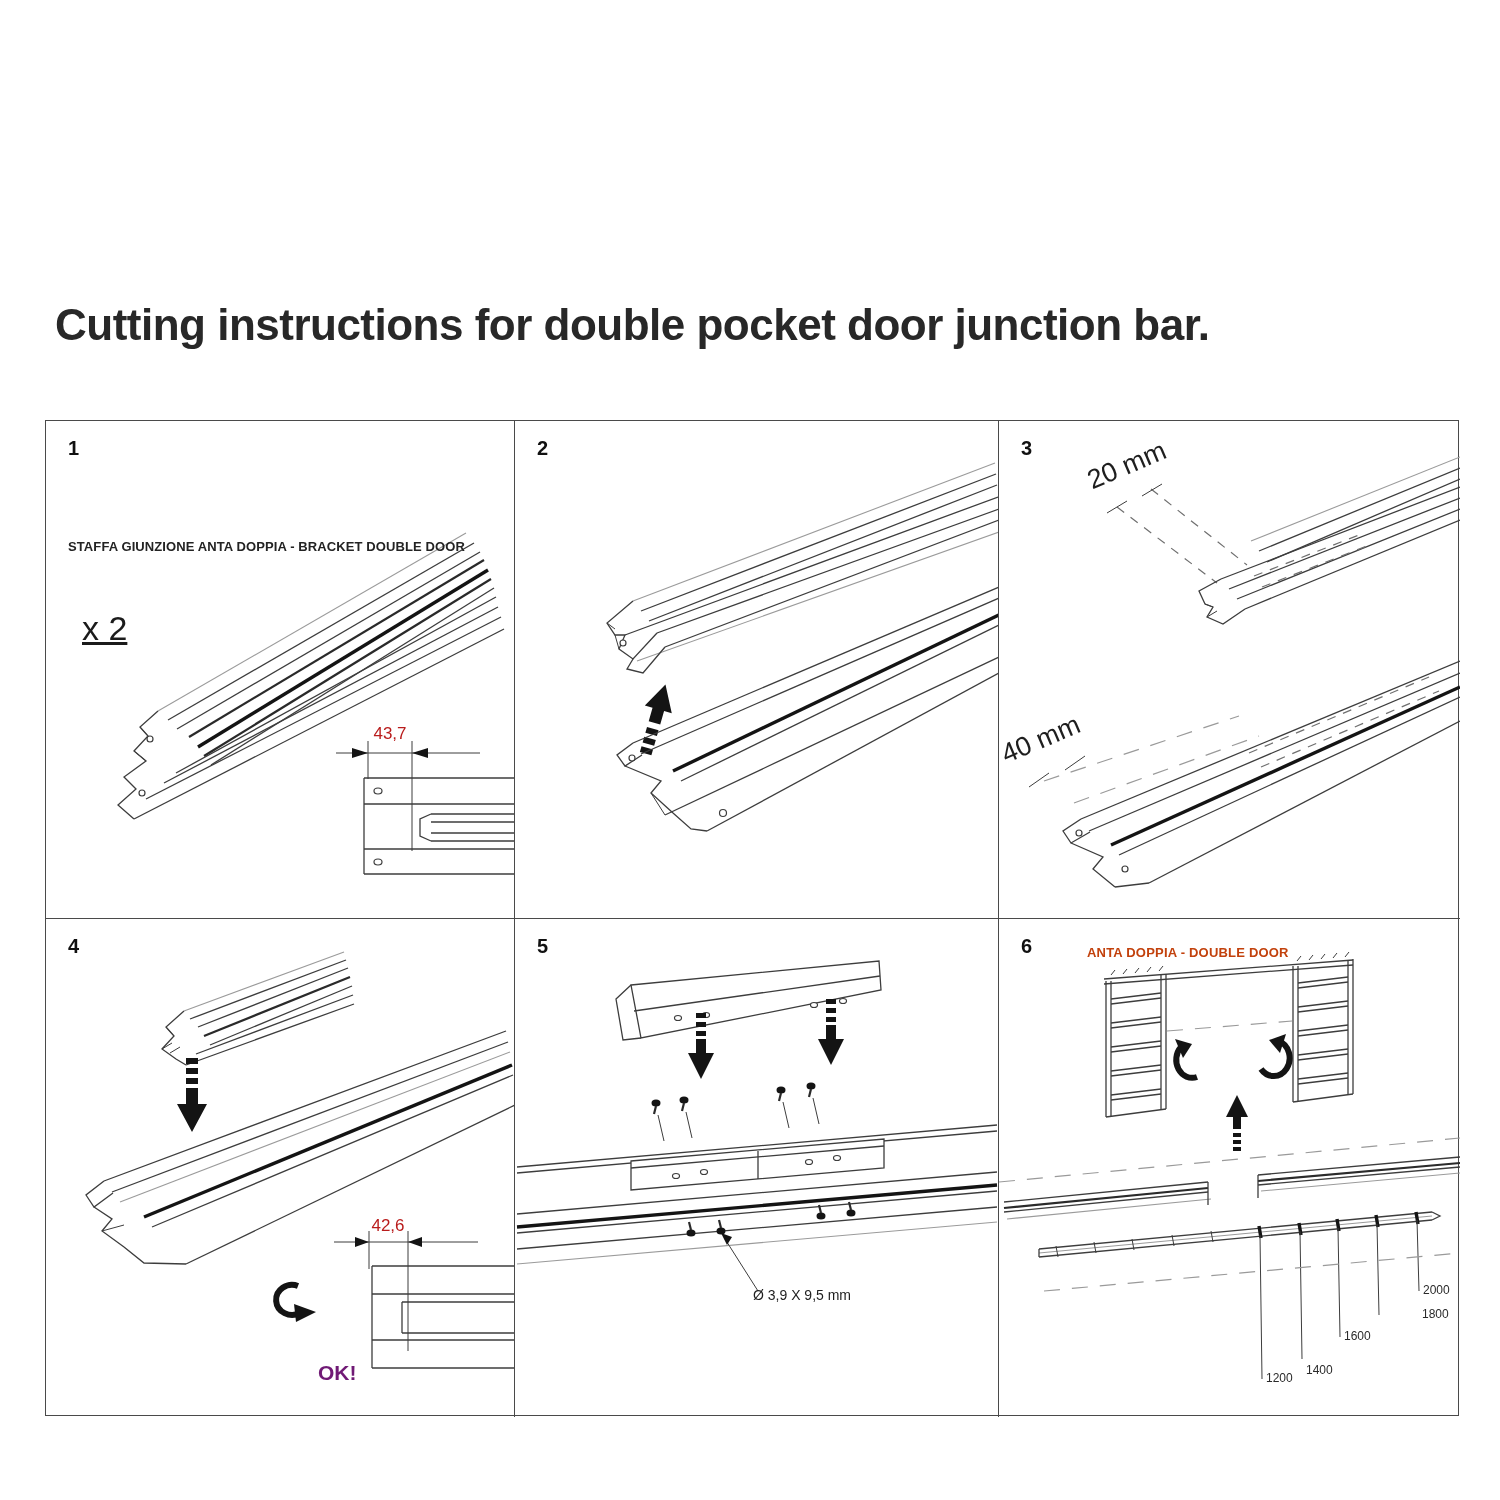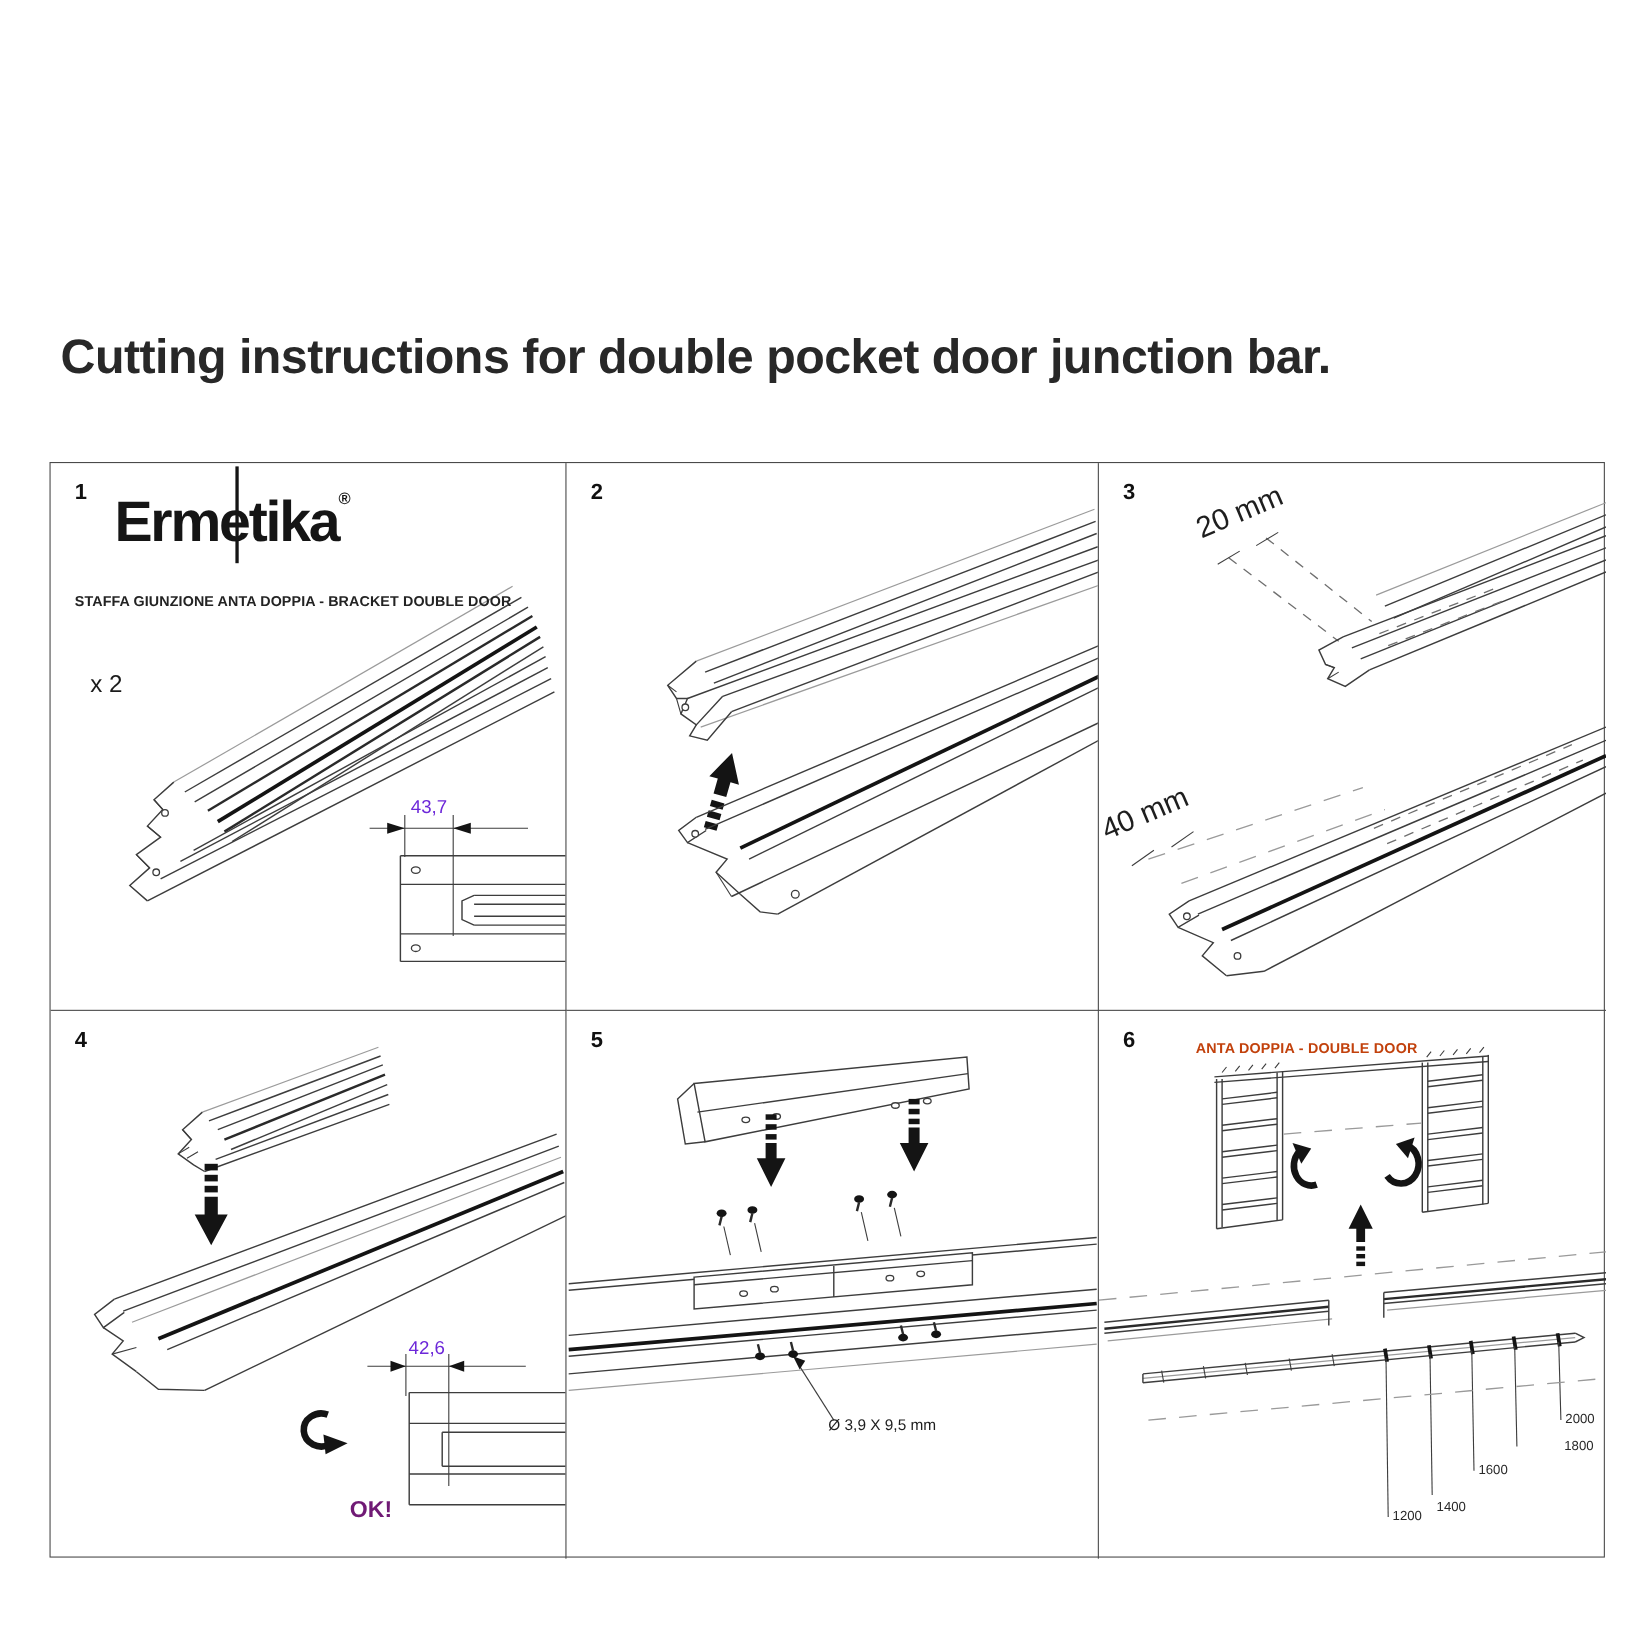--- a/index.html
+++ b/index.html
@@ -35,22 +35,22 @@
   .fa{fill:#141414;stroke:none;}
   .hole{stroke:#3d3d3d;stroke-width:1.2;fill:#fff;}
   .wf{fill:#ffffff;stroke:#3d3d3d;stroke-width:1.3;}
 
   
   .brand{position:absolute;left:58px;top:24px;font-size:52px;font-weight:700;letter-spacing:-2px;color:#151515;}
   .brand .reg{font-size:15px;vertical-align:34px;letter-spacing:0;}
   .brand-e{position:relative;display:inline-block;}
   .brand-e::after{content:'';position:absolute;left:55%;top:-0.40em;width:3px;height:1.68em;background:#151515;}
   .subtitle{position:absolute;left:22px;top:118px;font-size:13px;font-weight:600;letter-spacing:0.1px;color:#232323;}
-  .x2{position:absolute;left:36px;top:188px;font-size:22px;font-weight:400;color:#1b1b1b;}
-  .dim{font-size:17px;color:#6d28d9;text-align:center;width:56px;}
+  .x2{position:absolute;left:36px;top:188px;font-size:34px;font-weight:400;color:#1b1b1b;text-decoration:underline;}
+  .dim{font-size:17px;color:#b91c1c;text-align:center;width:56px;}
   .mm{font-size:27px;color:#1e1e1e;transform:rotate(-23deg);transform-origin:left bottom;}
   .oklbl{font-size:21px;font-weight:800;color:#701a75;}
   .screwlbl{font-size:14px;color:#1e1e1e;}
   .p6head{font-size:13px;font-weight:700;letter-spacing:0.2px;color:#c2410c;}
   .len{font-size:12px;color:#2a2a2a;}
 </style>
 </head>
 <body>
 
 <div id="title">Cutting instructions for double pocket door junction bar.</div>
@@ -88,21 +88,20 @@
       <line x1="385" y1="412" x2="469" y2="412" class="st"></line>
       <line x1="385" y1="420" x2="469" y2="420" class="st"></line>
       <path d="M385,393 L374,398 L374,415 L385,420" class="st"></path>
       <line x1="318" y1="428" x2="469" y2="428" class="st"></line>
       <line x1="318" y1="453" x2="469" y2="453" class="st"></line>
       <line x1="318" y1="357" x2="318" y2="453" class="st"></line>
       <ellipse cx="332" cy="370" rx="4" ry="3" class="hole"></ellipse>
       <ellipse cx="332" cy="441" rx="4" ry="3" class="hole"></ellipse>
     </svg>
     <div class="num">1</div>
-    <div class="brand"><span>Erm</span><span class="brand-e">e</span><span>tika</span><span class="reg">®</span></div>
     <div class="subtitle lbl">STAFFA GIUNZIONE ANTA DOPPIA - BRACKET DOUBLE DOOR</div>
     <div class="x2 lbl">x 2</div>
     <div class="lbl dim" style="left:316px;top:303px;">43,7</div>
   </div>
 
   <div class="panel">
     <svg width="484" height="498" viewBox="0 0 484 498">
 
       <line x1="118" y1="180" x2="480" y2="42" class="sg"></line>
       <line x1="126" y1="190" x2="481" y2="53" class="st"></line>

